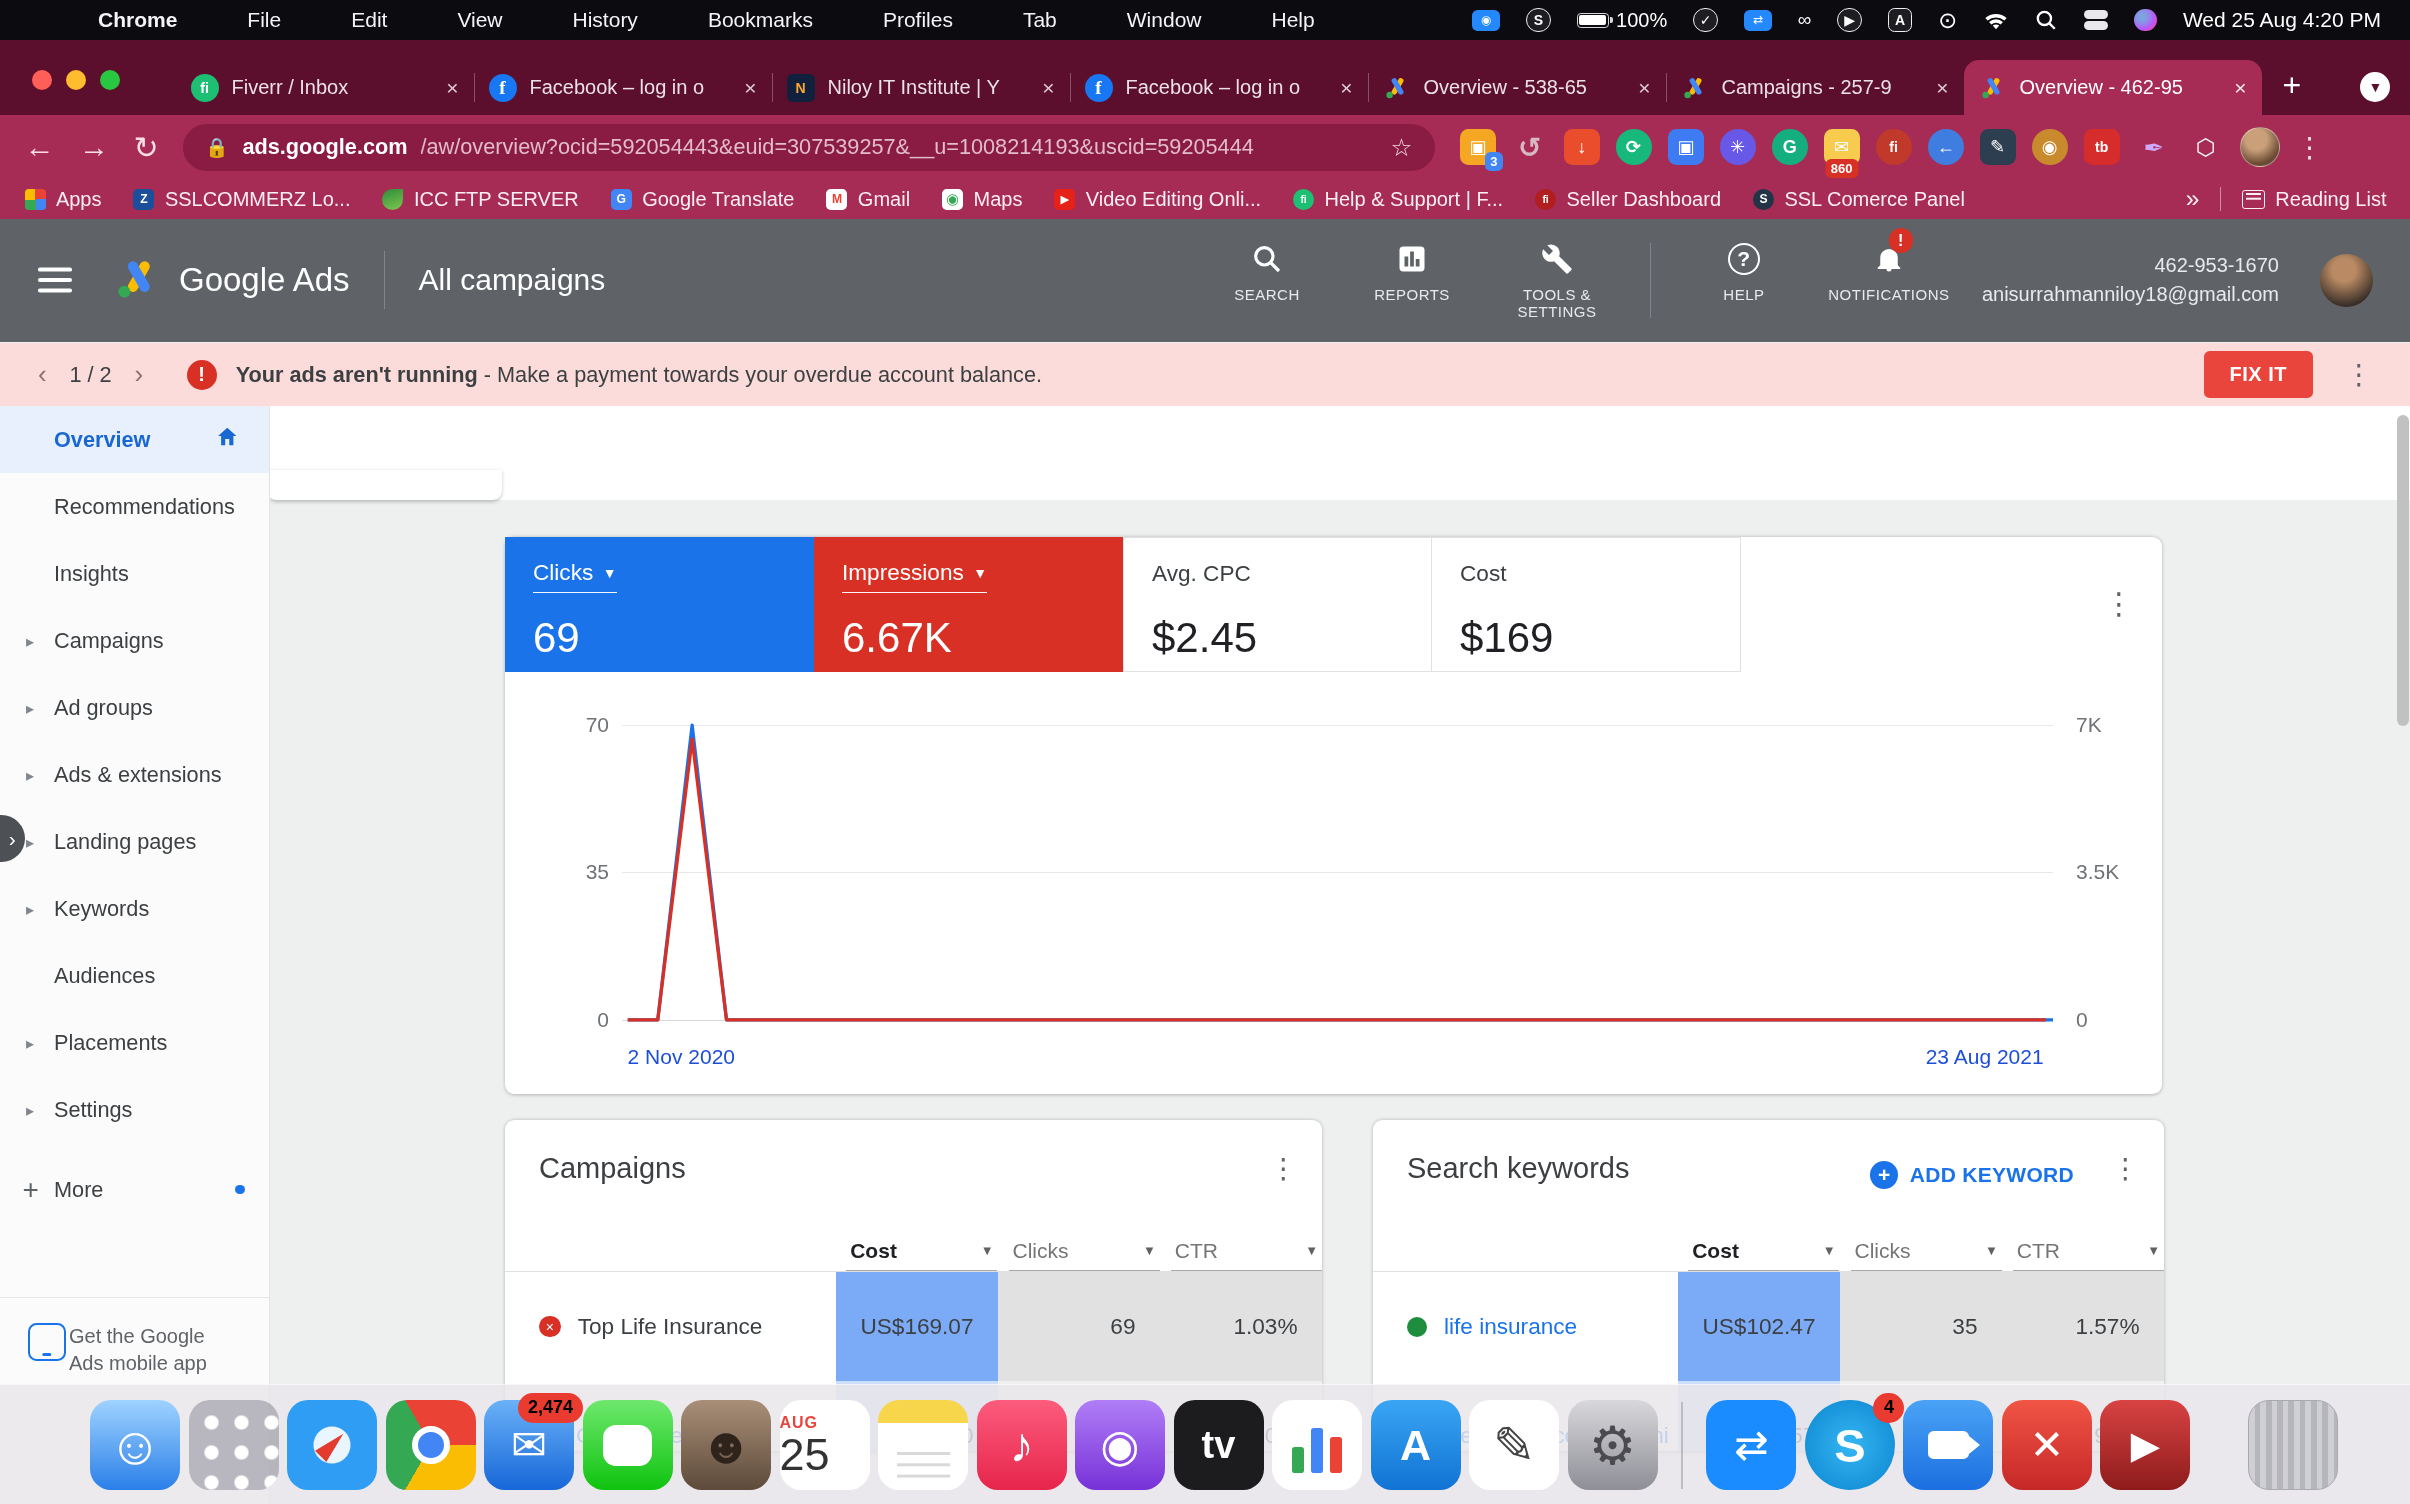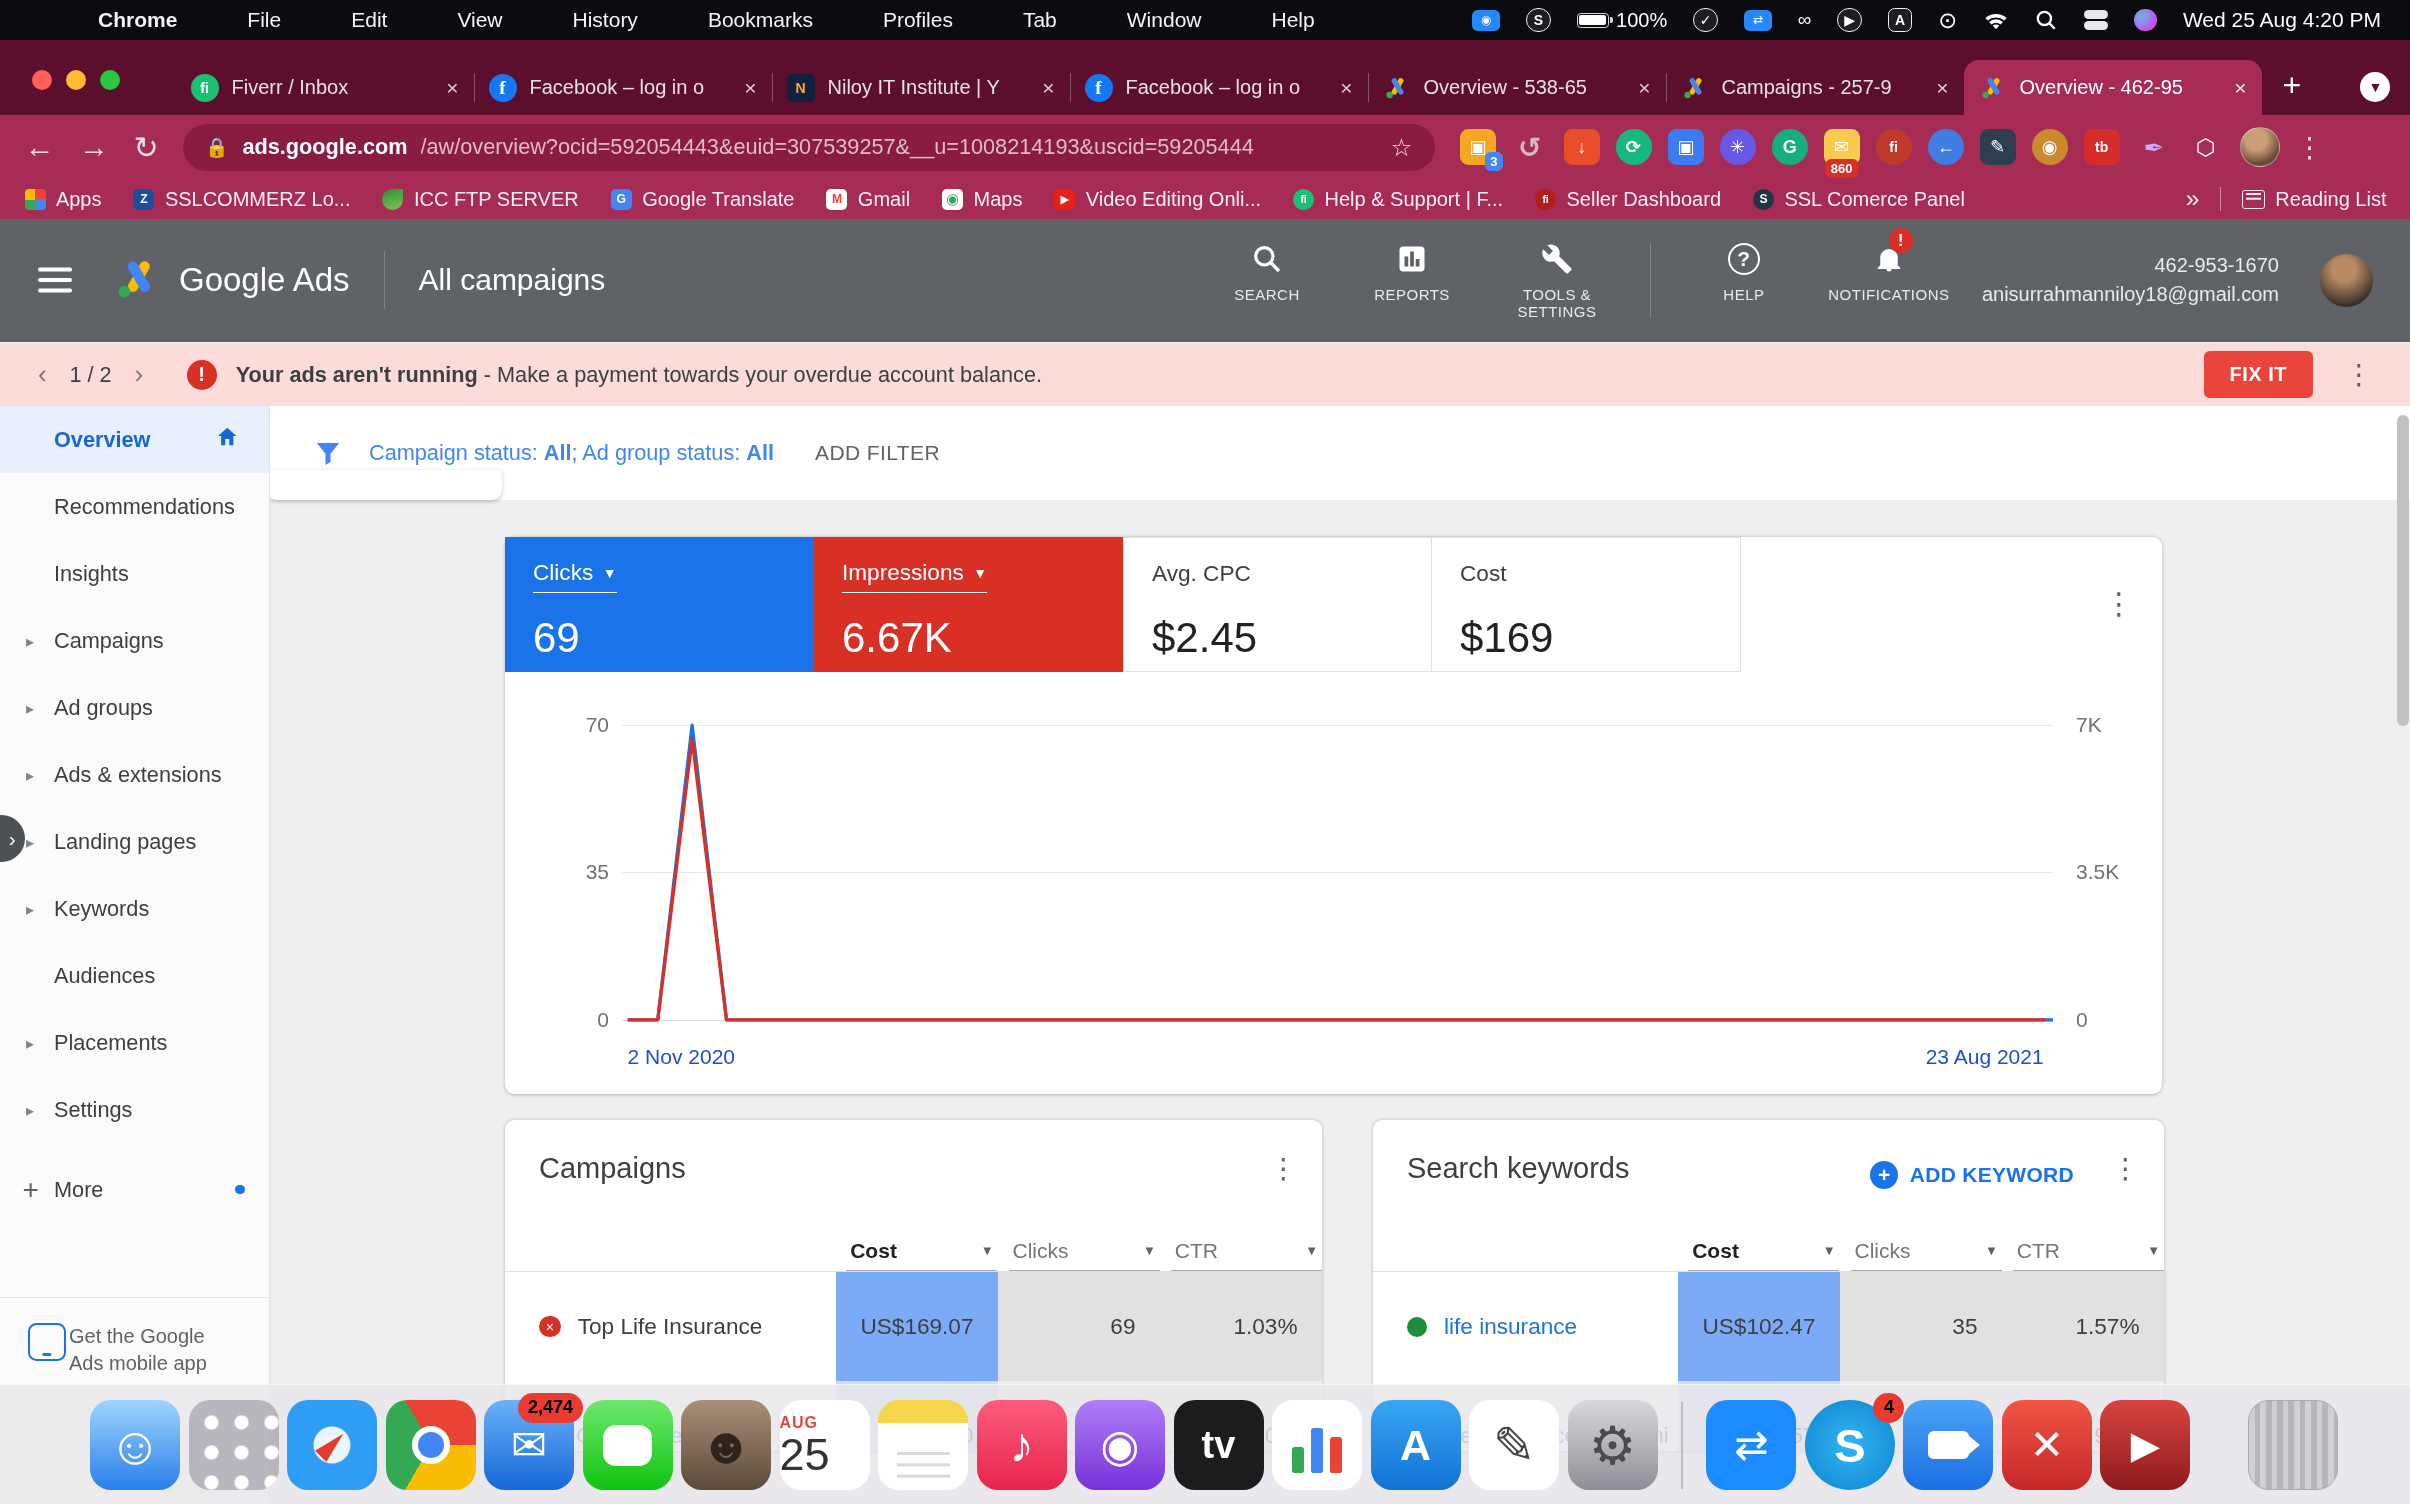--- a/index.html
+++ b/index.html
@@ -492,27 +492,20 @@
     <span class="excl">!</span>
     <span class="altext"><b>Your ads aren't running</b><span> - Make a payment towards your overdue account balance.</span></span>
     <button class="fixit">FIX IT</button>
     <span class="al-kebab">⋮</span>
   </div>
 
   <div class="main">
     <div class="whitestrip"></div>
     <div class="cutcard"></div>
 
-    <div class="filterrow">
-      <svg width="30" height="30" viewBox="0 0 24 24">
-          <path fill="#4285f4" d="M3 4h18l-7 8.5V19l-4 2.5v-9z"></path>
-        </svg>
-      <span class="filtertext"><span>Campaign status: </span><b>All</b><span>; Ad group status: </span><b>All</b></span>
-      <span class="addfilter">ADD FILTER</span>
-    </div>
 
     <div class="sidebar">
       <div class="sitem active">
         <span>Overview</span>
         <span class="homeic"><svg width="24.5" height="24.5" viewBox="0 0 24 24">
               <path fill="#1967d2" d="M12 3l9 8h-3v9h-4v-6h-4v6H6v-9H3z"></path>
             </svg></span>
       </div>
       <div class="sitem">
           <span>Recommendations</span>

